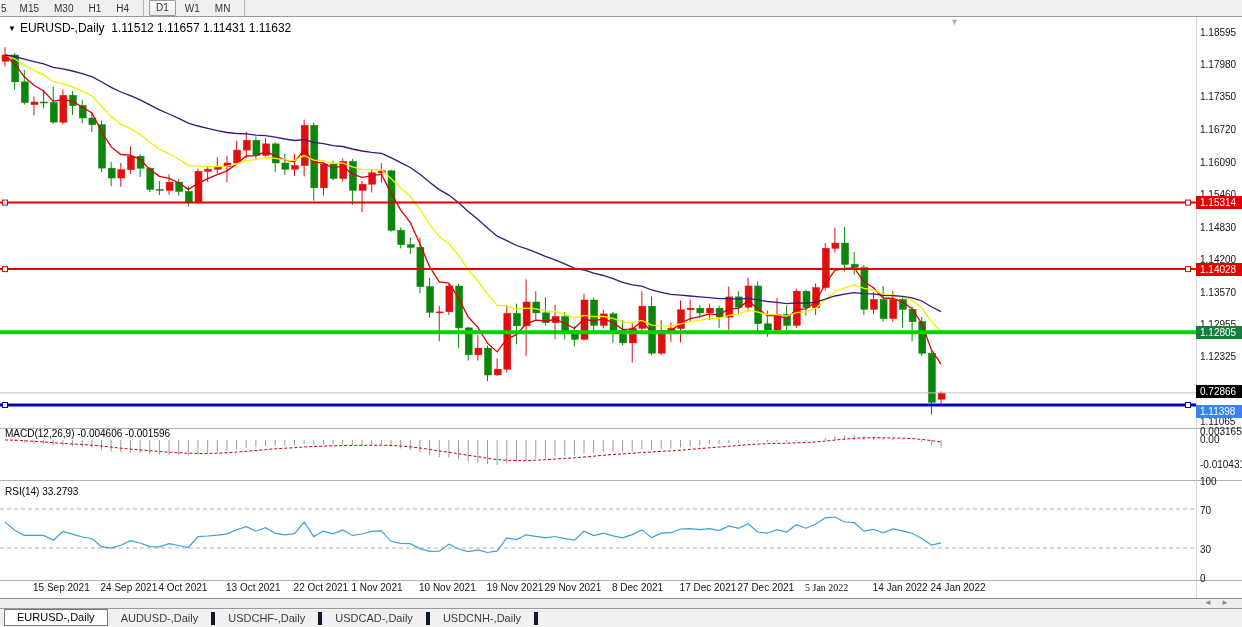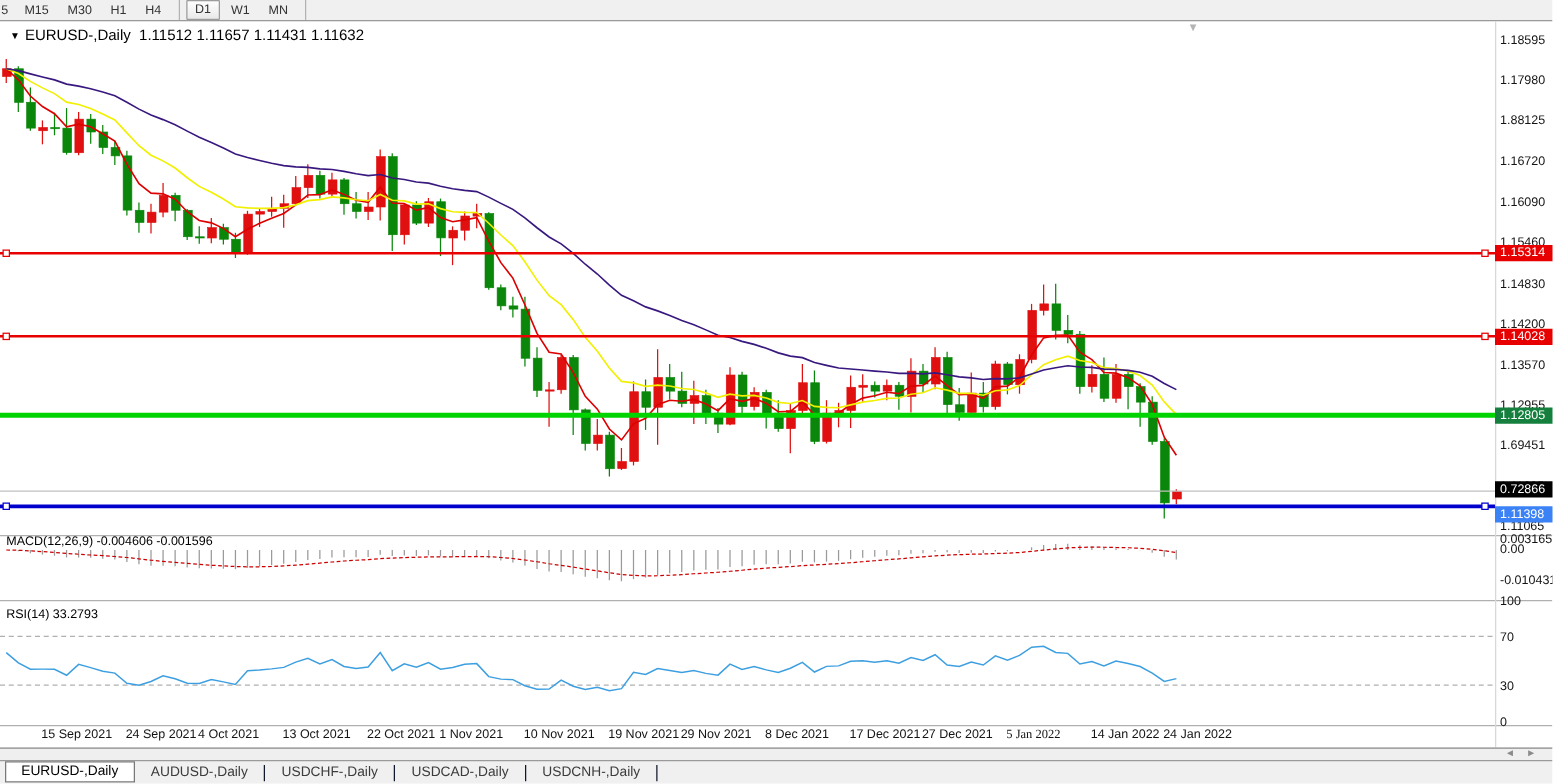--- a/index.html
+++ b/index.html
@@ -30,21 +30,21 @@
                border-top:1px solid #8a8a8a;box-sizing:border-box;}
   .scroll-arrow{position:absolute;top:-1px;font-size:8px;color:#8a8a8a;line-height:10px;}
   
   .tabbar{left:0;top:608px;width:1242px;height:19px;background:#f0f0f0;
           border-top:1px solid #9a9a9a;box-sizing:border-box;
           display:flex;align-items:center;}
   .tab-active{background:#fff;border:1px solid #787878;height:17px;line-height:15px;
               padding:0 12px;margin-left:4px;position:relative;top:-1px;
               font-size:11px;color:#000;box-sizing:border-box;}
   .tab{font-size:11px;color:#3c3c3c;padding:0 13px;height:13px;line-height:13px;
-       border-right:1px solid #0f172a;}
+       border-right:4px solid #0f172a;}
   svg{position:absolute;left:0;top:0;}
 </style>
 </head>
 <body>
 
 <div id="app">
 
   <div class="abs toolbar" id="toolbar">
       <span class="tf-btn first">5</span>
       <span class="tf-btn">M15</span>
@@ -380,29 +380,29 @@
   <div class="abs chart-title"><span class="title-arrow">▼</span><span>EURUSD-,Daily</span>  <span>1.11512 1.11657 1.11431 1.11632</span></div>
 
   <div class="abs ind-label" style="left:5px;top:428px;">MACD(12,26,9) -0.004606 -0.001596</div>
   <div class="abs ind-label" style="left:5px;top:486px;">RSI(14) 33.2793</div>
 
   <div class="abs shift-marker">▼</div>
 
   <div id="axis-labels">
       <div class="abs axis-label" style="top:27.0px;">1.18595</div>
       <div class="abs axis-label" style="top:58.8px;">1.17980</div>
-      <div class="abs axis-label" style="top:91.4px;">1.88125</div>
+      <div class="abs axis-label" style="top:91.4px;">1.17350</div>
       <div class="abs axis-label" style="top:123.9px;">1.16720</div>
       <div class="abs axis-label" style="top:156.5px;">1.16090</div>
       <div class="abs axis-label" style="top:189.0px;">1.15460</div>
       <div class="abs axis-label" style="top:221.6px;">1.14830</div>
       <div class="abs axis-label" style="top:254.2px;">1.14200</div>
       <div class="abs axis-label" style="top:286.7px;">1.13570</div>
       <div class="abs axis-label" style="top:318.5px;">1.12955</div>
-      <div class="abs axis-label" style="top:351.1px;">1.69451</div>
+      <div class="abs axis-label" style="top:351.1px;">1.12325</div>
       <div class="abs axis-label" style="top:383.7px;">1.11695</div>
       <div class="abs axis-label" style="top:416.2px;">1.11065</div>
       <div class="abs axis-label" style="top:426.4px;">0.003165</div>
       <div class="abs axis-label" style="top:434.0px;">0.00</div>
       <div class="abs axis-label" style="top:459.1px;">-0.010431</div>
       <div class="abs axis-label" style="top:475.8px;">100</div>
       <div class="abs axis-label" style="top:505.0px;">70</div>
       <div class="abs axis-label" style="top:544.0px;">30</div>
       <div class="abs axis-label" style="top:573.3px;">0</div>
     </div>

